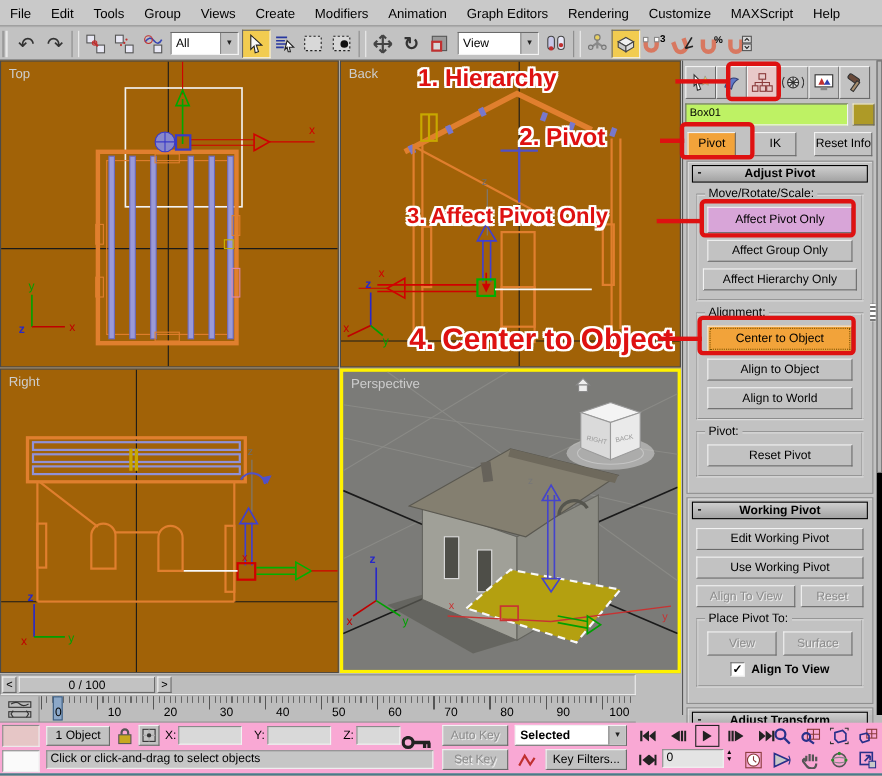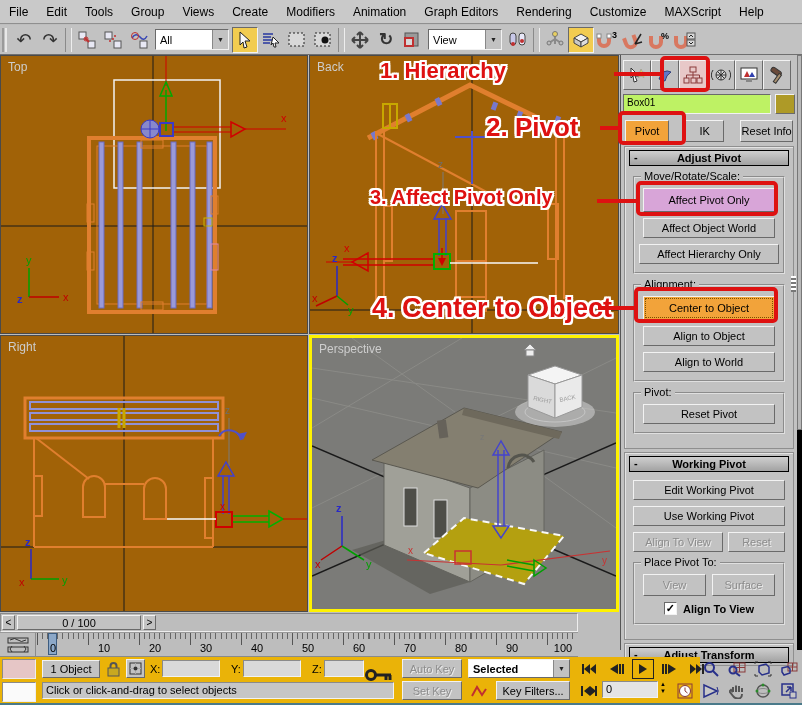--- a/index.html
+++ b/index.html
@@ -87,21 +87,21 @@
   .tb-icon { position:absolute; left:0; top:0; width:36px; height:24px; border-right:1px solid #8a8a8a;
     display:flex; align-items:center; justify-content:center; }
   .ruler { position:absolute; left:37px; top:0; width:540px; height:24px;
     background-image:
       repeating-linear-gradient(90deg,#555 0 1px,transparent 1px 51px),
       repeating-linear-gradient(90deg,#666 0 1px,transparent 1px 5.1px);
     background-size:100% 12px,100% 6px; background-repeat:no-repeat; }
   .ruler-num { position:absolute; top:9px; font-size:11px; transform:translateX(-50%); }
   .time-marker { position:absolute; left:11px; top:0px; width:9px; height:22px;
     background:#8CA8C8; border:1px solid #3C5C80; }
-  .statusbar { position:absolute; left:0; top:657px; width:700px; height:46px; background:#eab308; }
+  .statusbar { position:absolute; left:0; top:657px; width:802px; height:46px; background:#f9a8d4; }
   .swatch { position:absolute; left:2px; width:34px; height:20px; border:1px solid; border-color:#8a8a8a #eee #eee #8a8a8a; }
   .srow-field { position:absolute; height:17px; background:#D9D9D9;
     border:1px solid; border-color:#8a8a8a #f2f2f2 #f2f2f2 #8a8a8a; font-size:11px; padding:1px 3px; }
   .slabel { position:absolute; font-size:11px; }
   .sbtn { position:absolute; background:#C2C2C2; border:1px solid; border-color:#F2F2F2 #6A6A6A #6A6A6A #F2F2F2;
     font-size:11px; display:flex; align-items:center; justify-content:center; }
   .sbtn.disabled { color:#8C8C8C; text-shadow:1px 1px 0 #ECECEC; }
   .pbtn { position:absolute; width:22px; height:20px; display:flex; align-items:center; justify-content:center; }
   .spin { display:flex; flex-direction:column; font-size:6px; line-height:7px; }
 </style>
@@ -148,21 +148,21 @@
           <circle cx="12" cy="6" r="1" fill="#C03030"></circle>
         </svg>
     </span>
     <span class="tbtn">
       <svg width="20" height="20">
           <rect x="11" y="11" width="7" height="7" fill="#E8E8F4" stroke="#555"></rect>
           <path d="M3 8 Q7 2 11 7 T18 6" stroke="#3846B4" fill="none" stroke-width="1.5"></path>
           <circle cx="6" cy="6" r="3.5" fill="none" stroke="#C03030"></circle>
         </svg>
     </span>
-    <span class="tb-dd" style="width:74px">
+    <span class="tb-dd" style="width:62px">
       <span>All</span>
       <span class="dd-arrow"></span>
     </span>
     <span class="tbtn active">
       <svg width="14" height="18">
           <polygon points="2,1 12,10 7,10 9,16 6,17 5,11 2,14" fill="#F8F8F8" stroke="#222"></polygon>
         </svg>
     </span>
     <span class="tbtn">
       <svg width="20" height="18">
@@ -532,21 +532,21 @@
 
     <div class="rollout">
       <div class="rhead">
         <span class="minus">-</span>
         <span>Adjust Pivot</span>
       </div>
       <div class="group">
         <span class="group-label">Move/Rotate/Scale:</span>
         <div class="pstack">
           <span class="btn affect-pivot">Affect Pivot Only</span>
-          <span class="btn">Affect Object World</span>
+          <span class="btn">Affect Group Only</span>
           <span class="btn" style="margin:0 -4px">Affect Hierarchy Only</span>
         </div>
       </div>
       <div class="group">
         <span class="group-label">Alignment:</span>
         <div class="pstack">
           <span class="btn center-obj">Center to Object</span>
           <span class="btn">Align to Object</span>
           <span class="btn">Align to World</span>
         </div>
@@ -593,21 +593,21 @@
   <div class="scrollcol">
       <div class="scrollthumb"></div>
     </div>
   <div class="grip-dots"></div>
 
   <div class="anno" style="right:802px; left:auto; width:0;"></div>
   <div class="anno" style="left:380px; top:58px; width:232px; font-size:22px;">1. Hierarchy</div>
   <div class="anno-line" style="left:614px; top:72px; width:48px;"></div>
   <div class="anno-box" style="left:660px; top:56px; width:50px; height:36px;"></div>
 
-  <div class="anno" style="left:486px; top:112px; width:138px; font-size:26px;">2. Pivot</div>
+  <div class="anno" style="left:472px; top:112px; width:138px; font-size:22px;">2. Pivot</div>
   <div class="anno-line" style="left:600px; top:126px; width:22px;"></div>
   <div class="anno-box" style="left:618px; top:111px; width:68px; height:34px;"></div>
 
   <div class="anno" style="left:370px; top:186px; width:226px; font-size:20px;">3. Affect Pivot Only</div>
   <div class="anno-line" style="left:597px; top:199px; width:42px;"></div>
   <div class="anno-box" style="left:636px; top:181px; width:142px; height:35px;"></div>
 
   <div class="anno" style="left:372px; top:293px; width:226px; font-size:27px;">4. Center to Object</div>
   <div class="anno-line" style="left:598px; top:306px; width:40px;"></div>
   <div class="anno-box" style="left:634px; top:287px; width:144px; height:36px;"></div>

